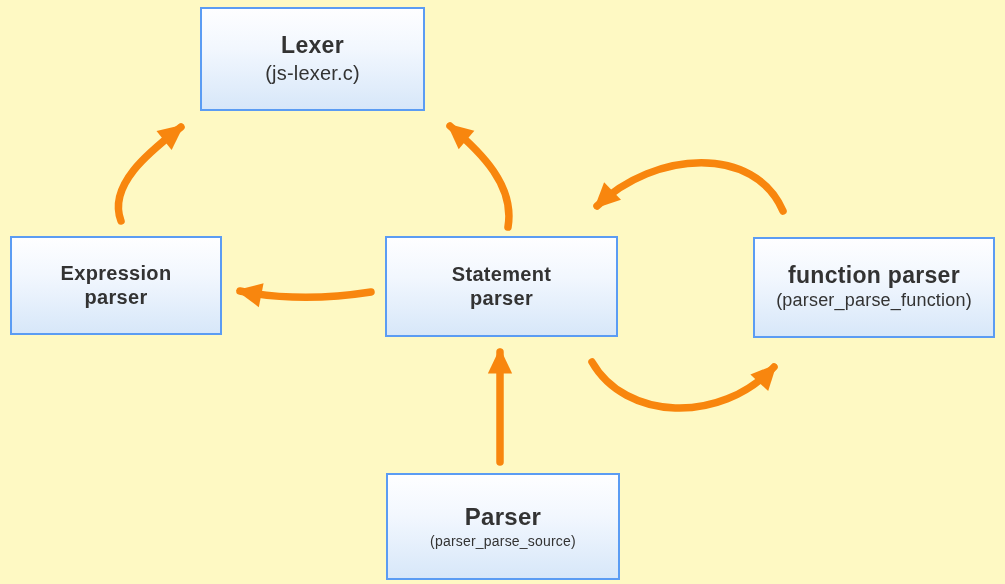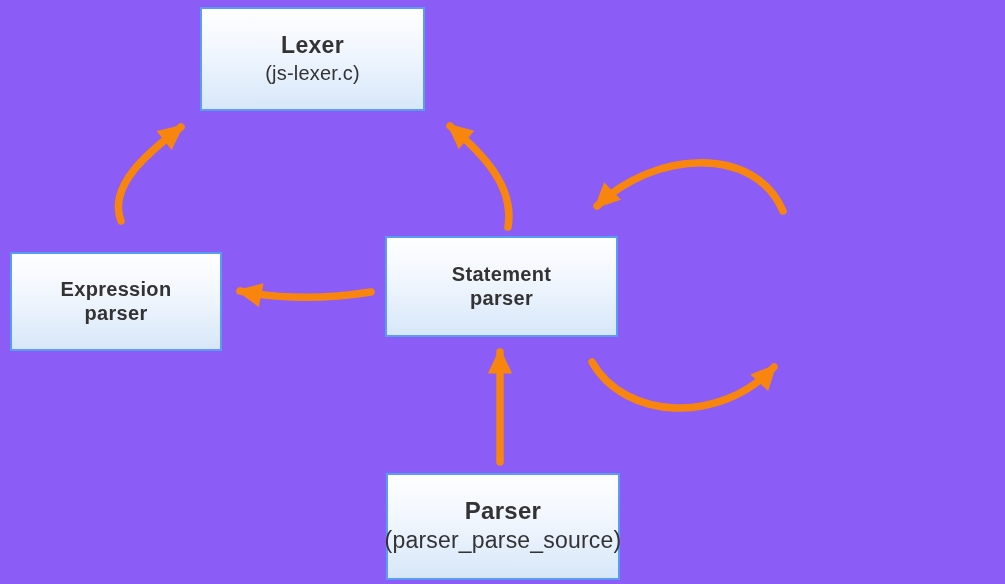--- a/index.html
+++ b/index.html
@@ -1,20 +1,20 @@
 <!DOCTYPE html>
 <html><head>
 <meta charset="utf-8">
 <style>
   html, body { margin: 0; padding: 0; background: #ffffff; }
   .canvas {
     position: relative;
     width: 1005px;
     height: 584px;
-    background: #8b5cf6;
+    background: #fef9c3;
     font-family: "Liberation Sans", "DejaVu Sans", sans-serif;
     overflow: hidden;
   }
   .arrows-layer {
     position: absolute;
     left: 0; top: 0;
     width: 1005px; height: 584px;
     pointer-events: none;
   }
   .arrow {
@@ -43,35 +43,35 @@
   }
   .node .subtitle {
     font-weight: 400;
     line-height: 1.3;
     letter-spacing: 0.2px;
   }
   .node-lexer      { left: 200px; top: 7px;   width: 225px; height: 104px; }
   .node-lexer .title      { font-size: 23px; }
   .node-lexer .subtitle   { font-size: 20px; text-align: center; }
 
-  .node-expression { left: 10px;  top: 236px; width: 212px; height: 99px; margin-top: 16px; }
+  .node-expression { left: 10px;  top: 236px; width: 212px; height: 99px; }
   .node-expression .title    { font-size: 20px; }
   .node-expression .subtitle { font-size: 18px; }
 
   .node-statement  { left: 385px; top: 236px; width: 233px; height: 101px; }
   .node-statement .title    { font-size: 20px; }
   .node-statement .subtitle { font-size: 19px; }
 
   .node-function   { left: 753px; top: 237px; width: 242px; height: 101px; }
   .node-function .title    { font-size: 23px; }
   .node-function .subtitle { font-size: 18px; }
 
   .node-parser     { left: 386px; top: 473px; width: 234px; height: 107px; }
   .node-parser .title    { font-size: 24px; }
-  .node-parser .subtitle { font-size: 23px; }
+  .node-parser .subtitle { font-size: 14px; }
 </style>
 </head>
 <body>
 
 <div class="canvas">
 
   <svg class="arrows-layer" width="1005" height="584" viewBox="0 0 1005 584" xmlns="http://www.w3.org/2000/svg">
     <defs>
       <marker id="ah" viewBox="0 0 10 10" refX="8.5" refY="5" markerWidth="30" markerHeight="27" orient="auto" markerUnits="userSpaceOnUse">
         <path d="M0.5,0.5 L10,5 L0.5,9.5 Z" fill="#f8860e"></path>
@@ -93,19 +93,23 @@
   <div class="node node-expression">
     <div class="title">Expression
 parser</div>
   </div>
 
   <div class="node node-statement">
     <div class="title">Statement
 parser</div>
   </div>
 
+  <div class="node node-function">
+    <div class="title">function parser</div>
+    <div class="subtitle">(parser_parse_function)</div>
+  </div>
 
   <div class="node node-parser">
     <div class="title">Parser</div>
     <div class="subtitle">(parser_parse_source)</div>
   </div>
 
 </div>
 
 </body></html>

